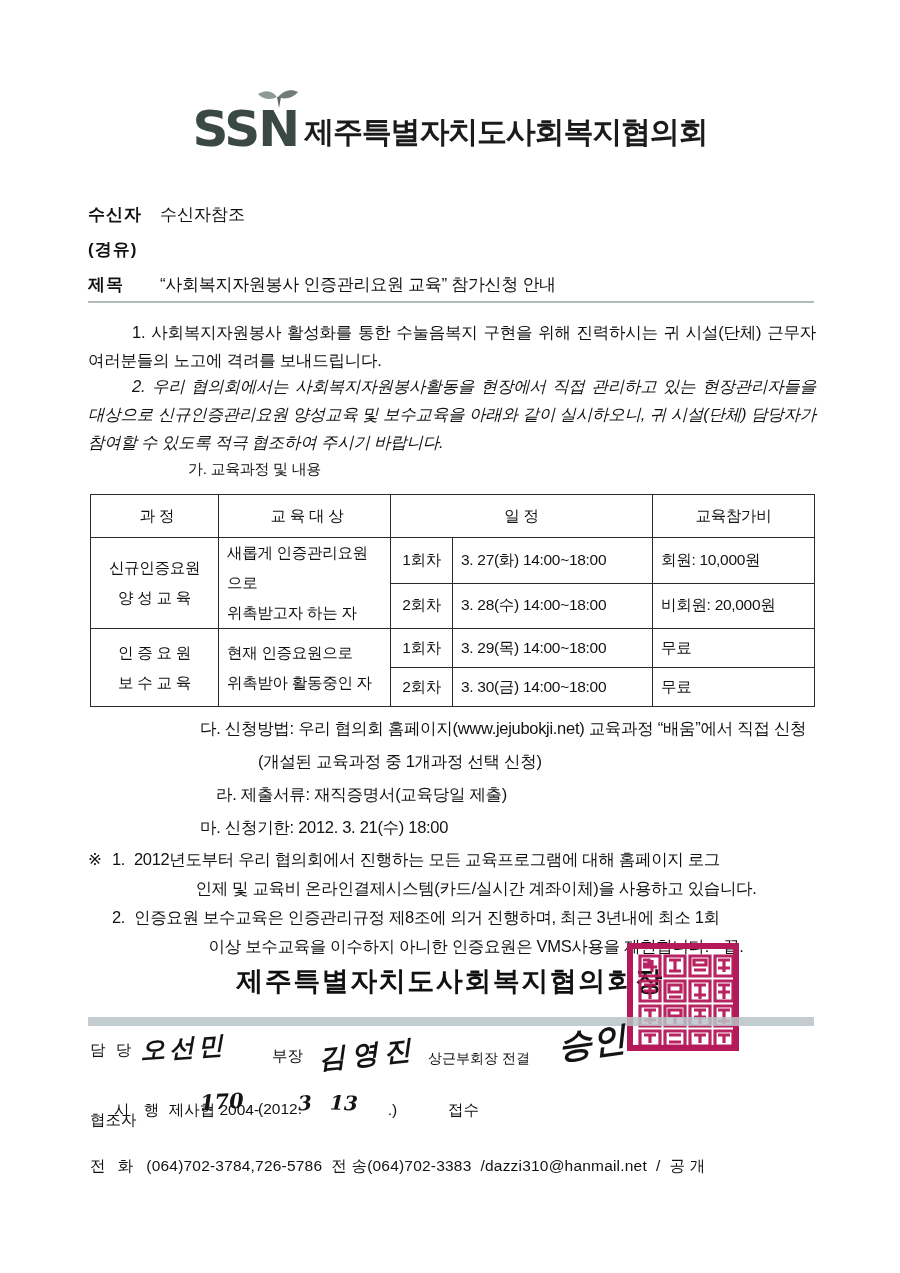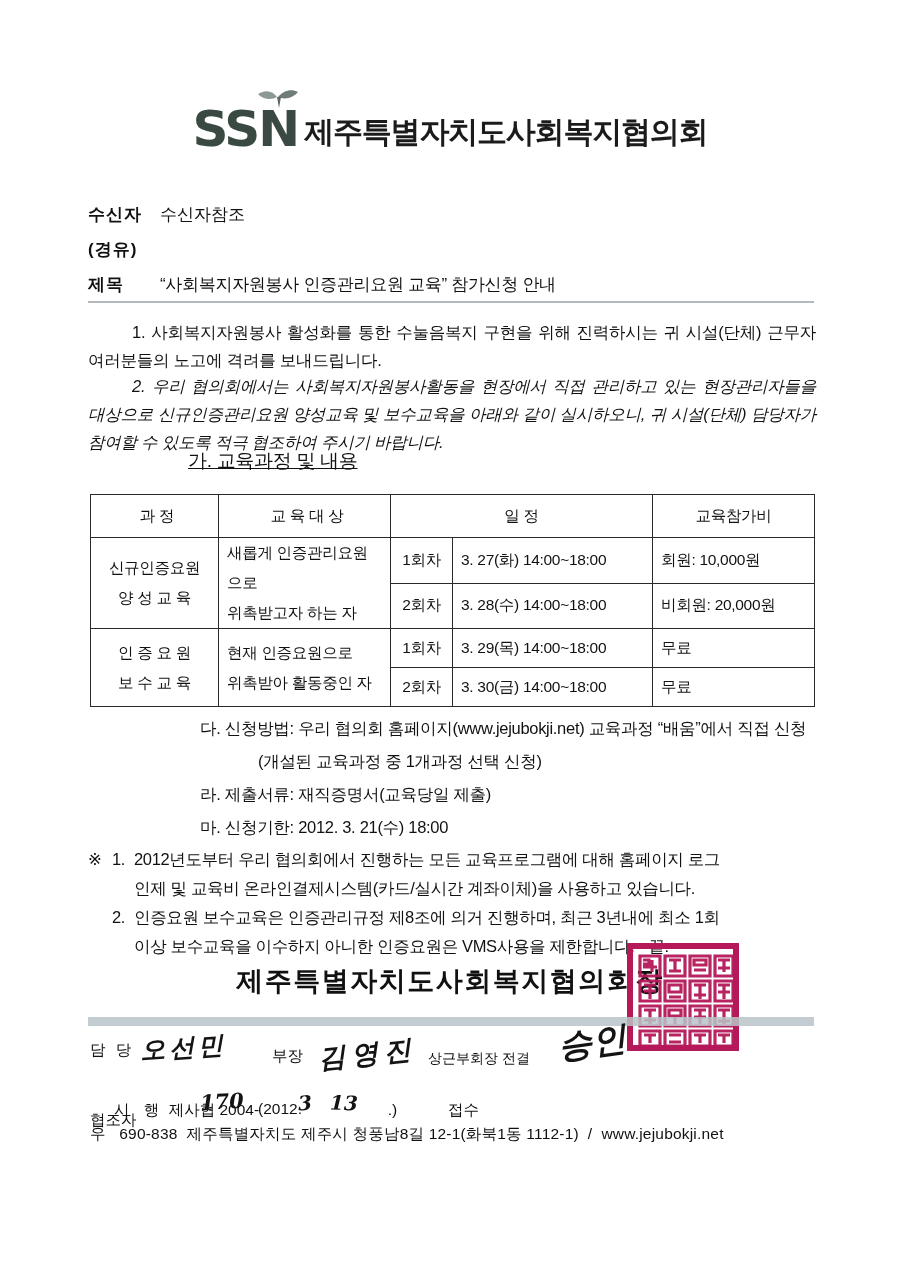--- a/index.html
+++ b/index.html
@@ -92,21 +92,21 @@
     width: 728px;
     font-size: 16.5px;
     line-height: 28px;
     letter-spacing: -0.25px;
     text-align: justify;
     text-justify: inter-character;
   }
   .para .indent { padding-left: 44px; }
   #para1 { top: 318px; }
   #para2 { top: 372px; font-style: italic; }
-  #sub-ga { position: absolute; left: 188px; top: 448px; font-size: 19px; letter-spacing: -0.3px; text-decoration: underline; }
+  #sub-ga { position: absolute; left: 188px; top: 460px; font-size: 15px; letter-spacing: -0.3px; }
 
   
   .tbl {
     position: absolute;
     left: 90px; top: 494px;
     width: 724px;
     border-collapse: collapse;
     table-layout: fixed;
     font-size: 15.5px;
   }
@@ -132,37 +132,37 @@
   
   .listitem {
     position: absolute;
     font-size: 16.5px;
     letter-spacing: -0.3px;
     white-space: nowrap;
   }
   #item-na  { left: 200px; top: 685px; }
   #item-da  { left: 200px; top: 718px; }
   #item-da2 { left: 258px; top: 751px; }
-  #item-ra  { left: 200px; top: 784px; }
+  #item-ra  { left: 216px; top: 784px; }
   #item-ma  { left: 200px; top: 817px; }
 
   
   .note {
     position: absolute;
     left: 88px;
     width: 730px;
     font-size: 16.5px;
     line-height: 29px;
     letter-spacing: -0.35px;
   }
   #note1 { top: 845px; }
   #note2 { top: 903px; }
   .note-mark { display: inline-block; width: 24px; }
   .note-num  { display: inline-block; width: 22px; }
-  .note-hang { display: block; padding-left: 46px; }
+  .note-hang { display: block; padding-left: 46px; text-align: center; }
   .end-mark { padding-left: 14px; }
 
   
   .sign {
     position: absolute;
     left: 0; top: 963px;
     width: 900px;
     text-align: center;
     font-size: 27px;
     font-weight: bold;
@@ -369,21 +369,22 @@
     <span>제사협 2004-</span>
     <span style="display:inline-block;width:120px"></span>
     <span>.)</span>
   </div>
   <div class="hand" id="sig-docnum">170</div>
   <div class="appr" style="left:258px;top:1100px">(2012.</div>
   <div class="hand" id="sig-docmon">3</div>
   <div class="hand" id="sig-docday">13</div>
   <div class="appr" id="appr-jeopsu">접수</div>
 
-  <div class="contact" id="contact-addr">
-    <span>우</span>&nbsp;&nbsp;
-    <span>690-838</span>&nbsp;
-    <span>제주특별자치도 제주시 청풍남8길 12-1(화북1동 1112-1)</span>&nbsp;
+  <div class="contact" id="contact-tel">
+    <span class="sp2">전 화</span>&nbsp;
+    <span>(064)702-3784,726-5786</span>&nbsp;
+    <span>전 송</span><span>(064)702-3383</span>&nbsp;
+    <span>/dazzi310@hanmail.net</span>&nbsp;
     <span>/</span>&nbsp;
-    <span>www.jejubokji.net</span>
+    <span>공 개</span>
   </div>
 
 </div>
 
 </body></html>

